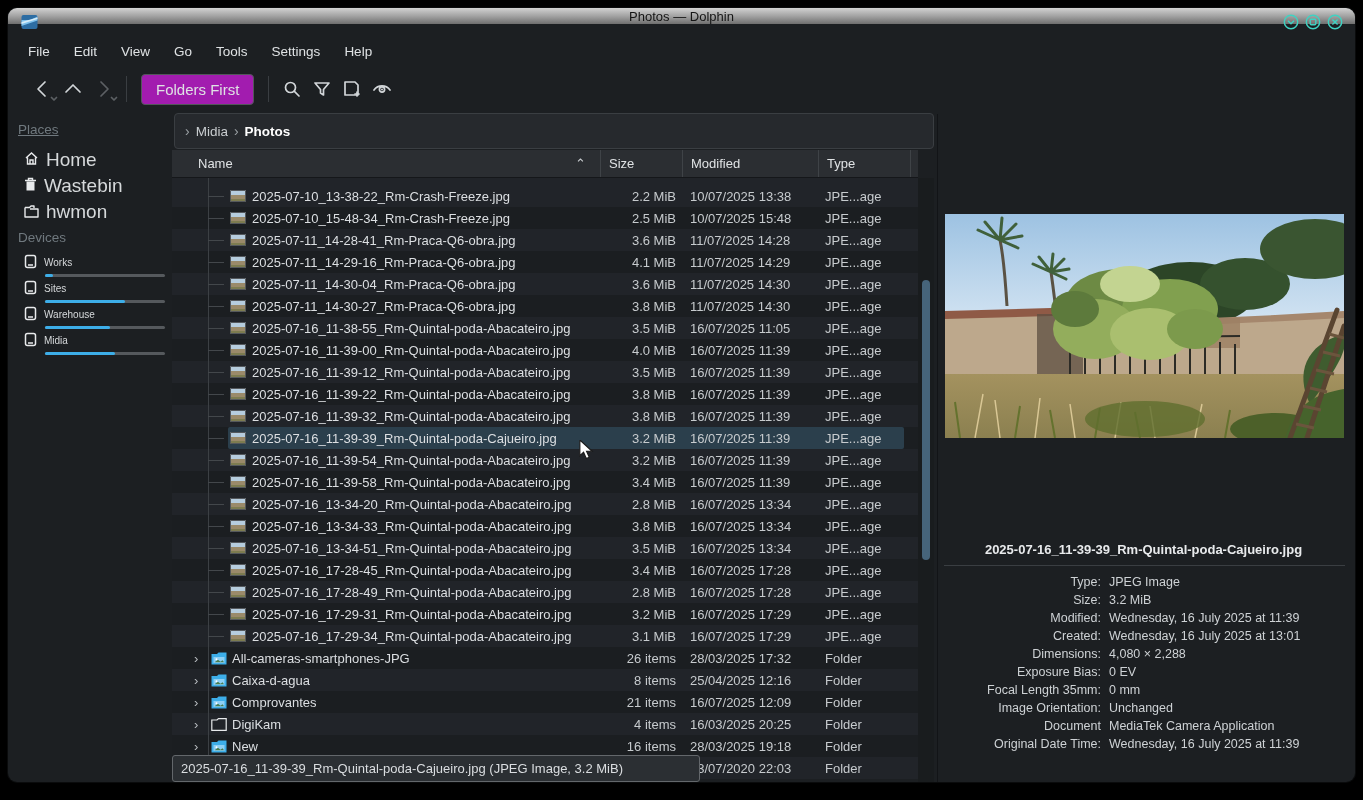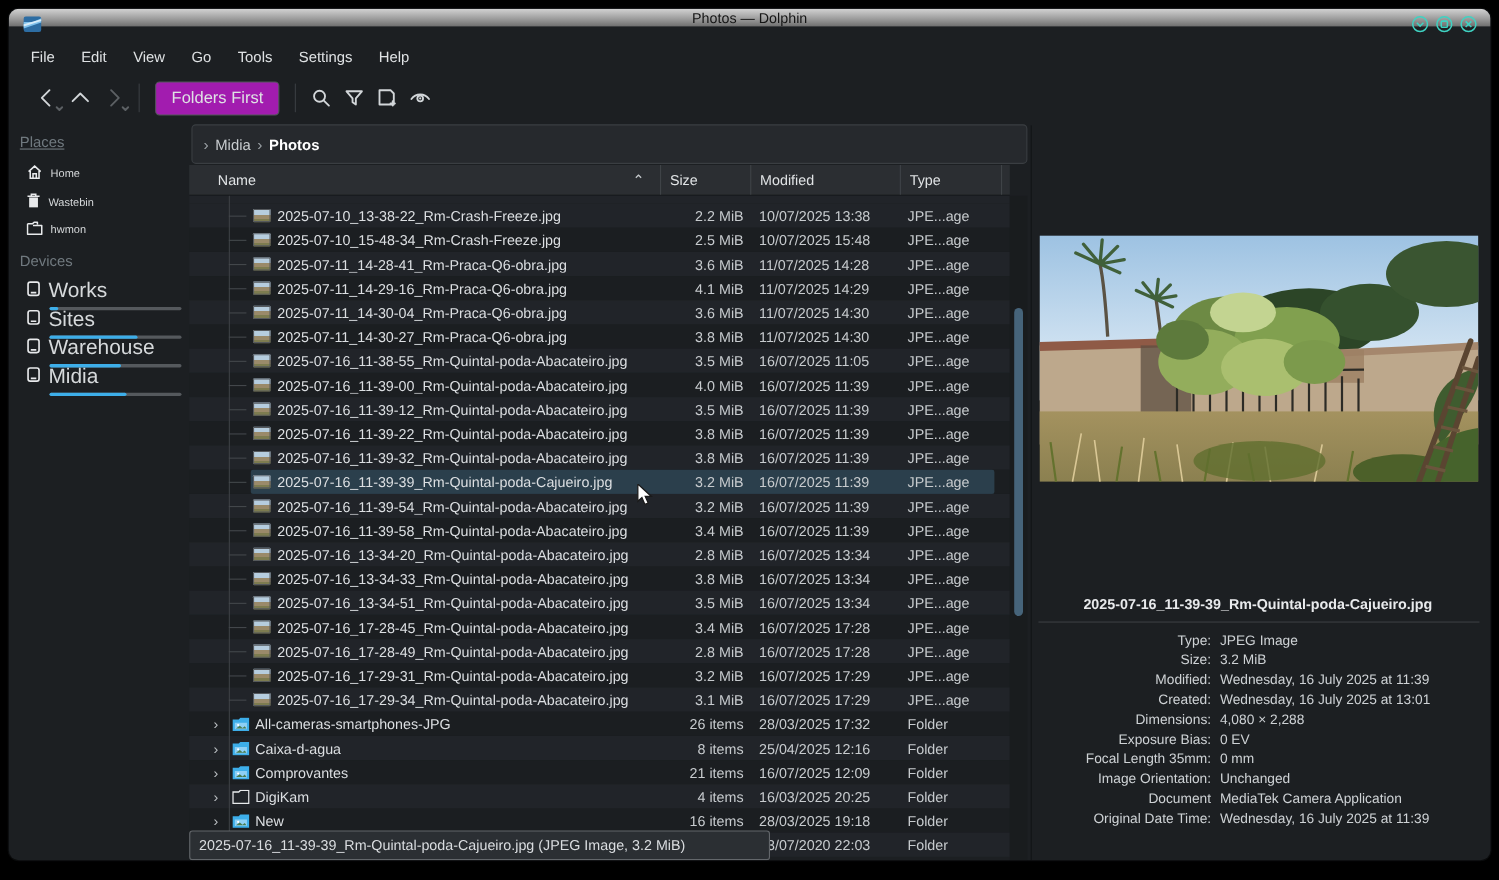--- a/index.html
+++ b/index.html
@@ -29,23 +29,23 @@
     width:30px; height:30px; position:relative; }
   .tool-sep { width:1px; height:26px; background:#3a3e42; margin:0 8px; }
   .folders-first { margin:0 6px; padding:6px 14px; font-size:15px; color:#dfe2e4;
     background:#a21caf; border:1px solid #53575b; border-radius:4px; }
   .drop-caret { position:absolute; right:0px; bottom:2px; }
 
   
   .sidebar { position:absolute; left:0; top:106px; width:164px; bottom:0; }
   .side-header { position:absolute; left:10px; font-size:13.5px; color:#70797f; }
   .side-item { position:absolute; left:16px; display:flex; align-items:center; gap:7px;
-    font-size:10px; color:#d6d9db; }
+    font-size:19px; color:#d6d9db; }
   .dev-item { position:absolute; left:16px; }
-  .dev-row { display:flex; align-items:center; gap:7px; font-size:19px; color:#d6d9db; }
+  .dev-row { display:flex; align-items:center; gap:7px; font-size:10px; color:#d6d9db; }
   .dev-bar { position:relative; margin:3px 0 0 21px; width:120px; height:3px;
     background:#55595d; border-radius:2px; }
   .dev-fill { position:absolute; left:0; top:0; bottom:0; background:#3daee9; border-radius:2px; }
 
   
   .breadcrumb { position:absolute; left:166px; top:105px; width:760px; height:36px;
     background:#26292d; border:1px solid #3a3e42; border-radius:4px;
     display:flex; align-items:center; padding-left:10px; gap:6px; font-size:13.5px; }
   .crumb-chevron { color:#9aa0a4; font-size:14px; }
   .crumb { color:#c9cdd0; }

